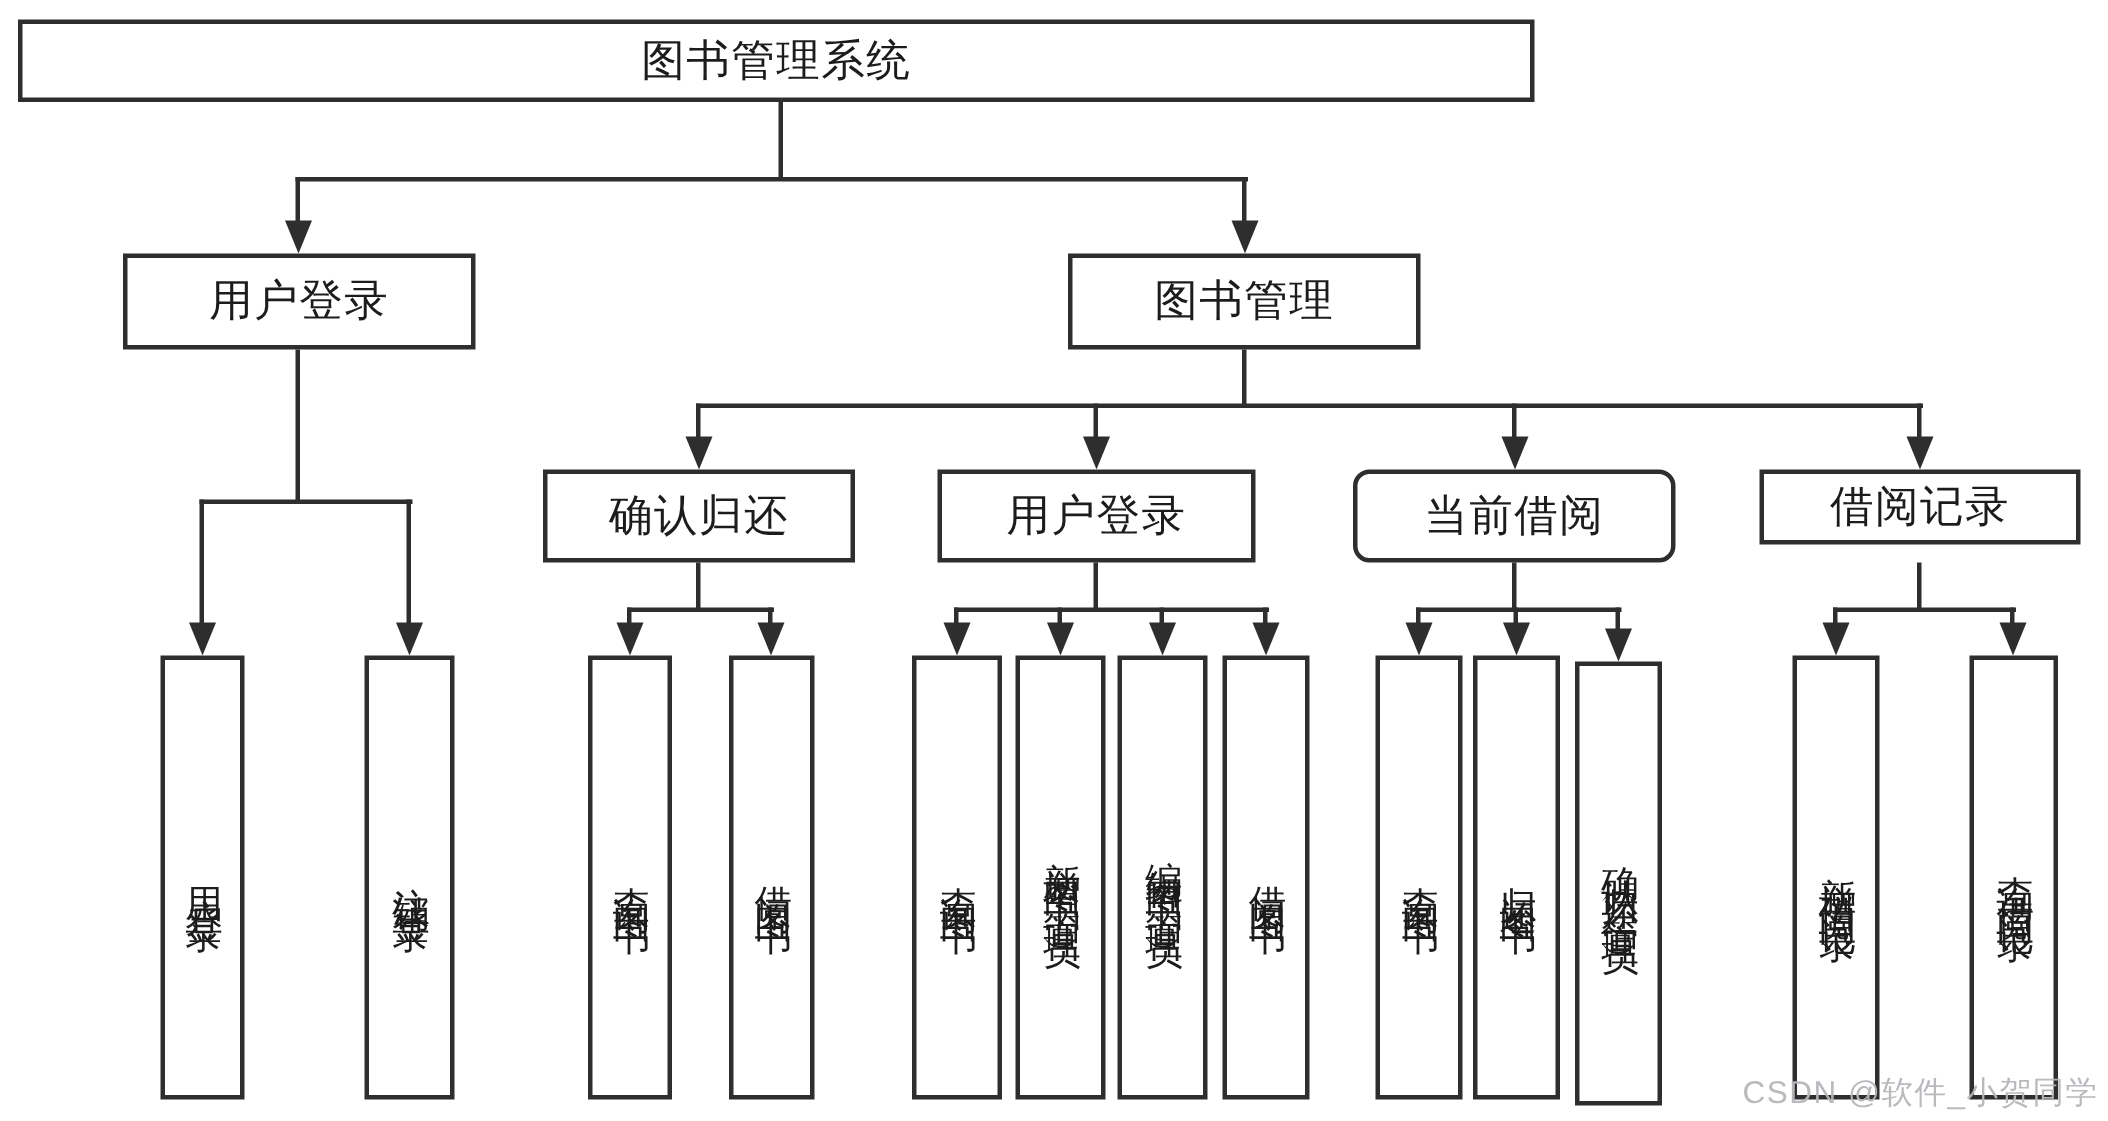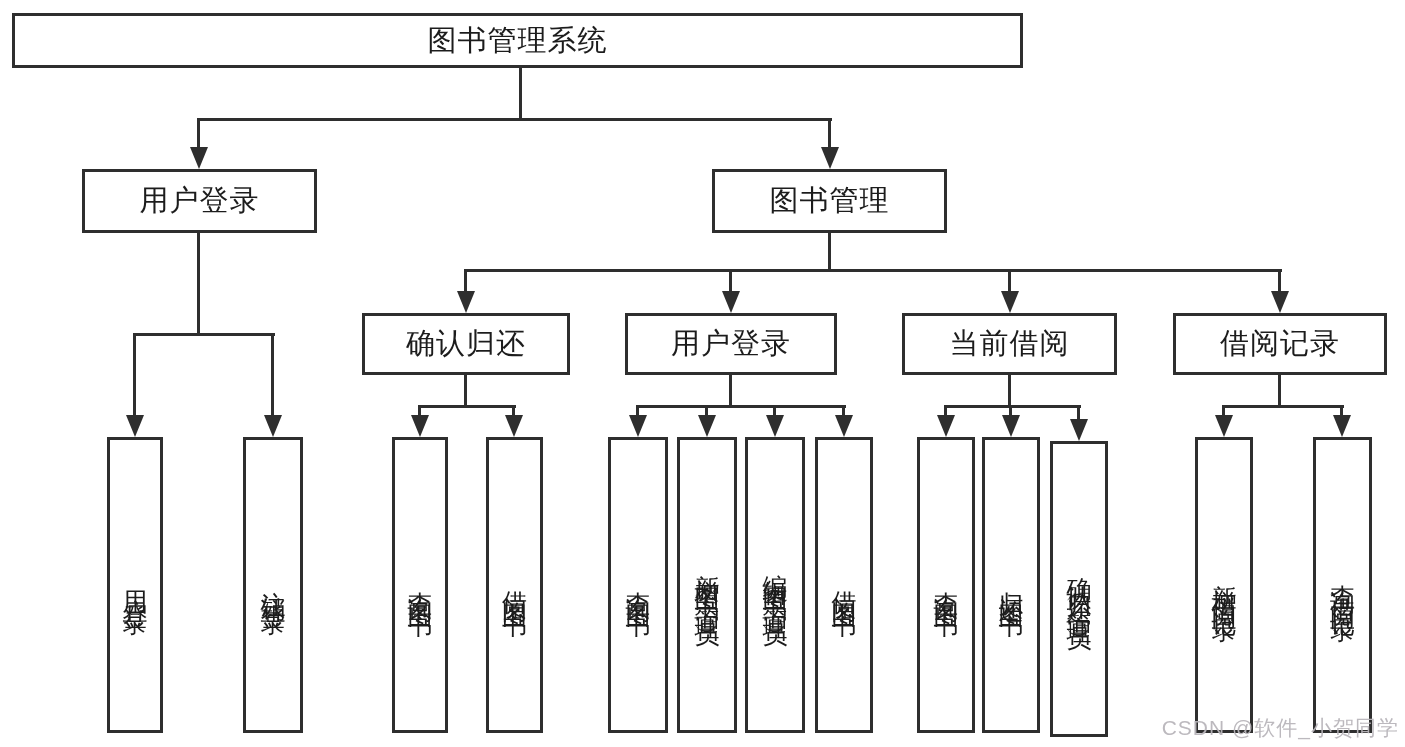--- a/index.html
+++ b/index.html
@@ -113,24 +113,24 @@
   <i class="ah" style="left:1001px; top:291px;"></i>
   <i class="vl" style="left:1278px; top:269px; height:25px;"></i>
   <i class="ah" style="left:1271px; top:291px;"></i>
 
   <div class="box" style="left:362px; top:313px; width:208px; height:62px;">
     <span class="hlabel">确认归还</span>
   </div>
   <div class="box" style="left:625px; top:313px; width:212px; height:62px;">
     <span class="hlabel">用户登录</span>
   </div>
-  <div class="box" style="left:902px; top:313px; width:215px; height:62px;">
+  <div class="box" style="left:902px; top:313px; width:215px; height:62px;border-radius:11px;">
     <span class="hlabel">当前借阅</span>
   </div>
-  <div class="box" style="left:1173px; top:313px; width:214px; height:62px;">
+  <div class="box" style="left:1173px; top:313px; width:214px; height:50px;">
     <span class="hlabel">借阅记录</span>
   </div>
 
   <i class="vl" style="left:464px; top:375px; height:32px;"></i>
   <i class="hl" style="left:418px; top:405px; width:98px;"></i>
   <i class="vl" style="left:418px; top:405px; height:13px;"></i>
   <i class="ah" style="left:411px; top:415px;"></i>
   <i class="vl" style="left:512px; top:405px; height:13px;"></i>
   <i class="ah" style="left:505px; top:415px;"></i>
 

